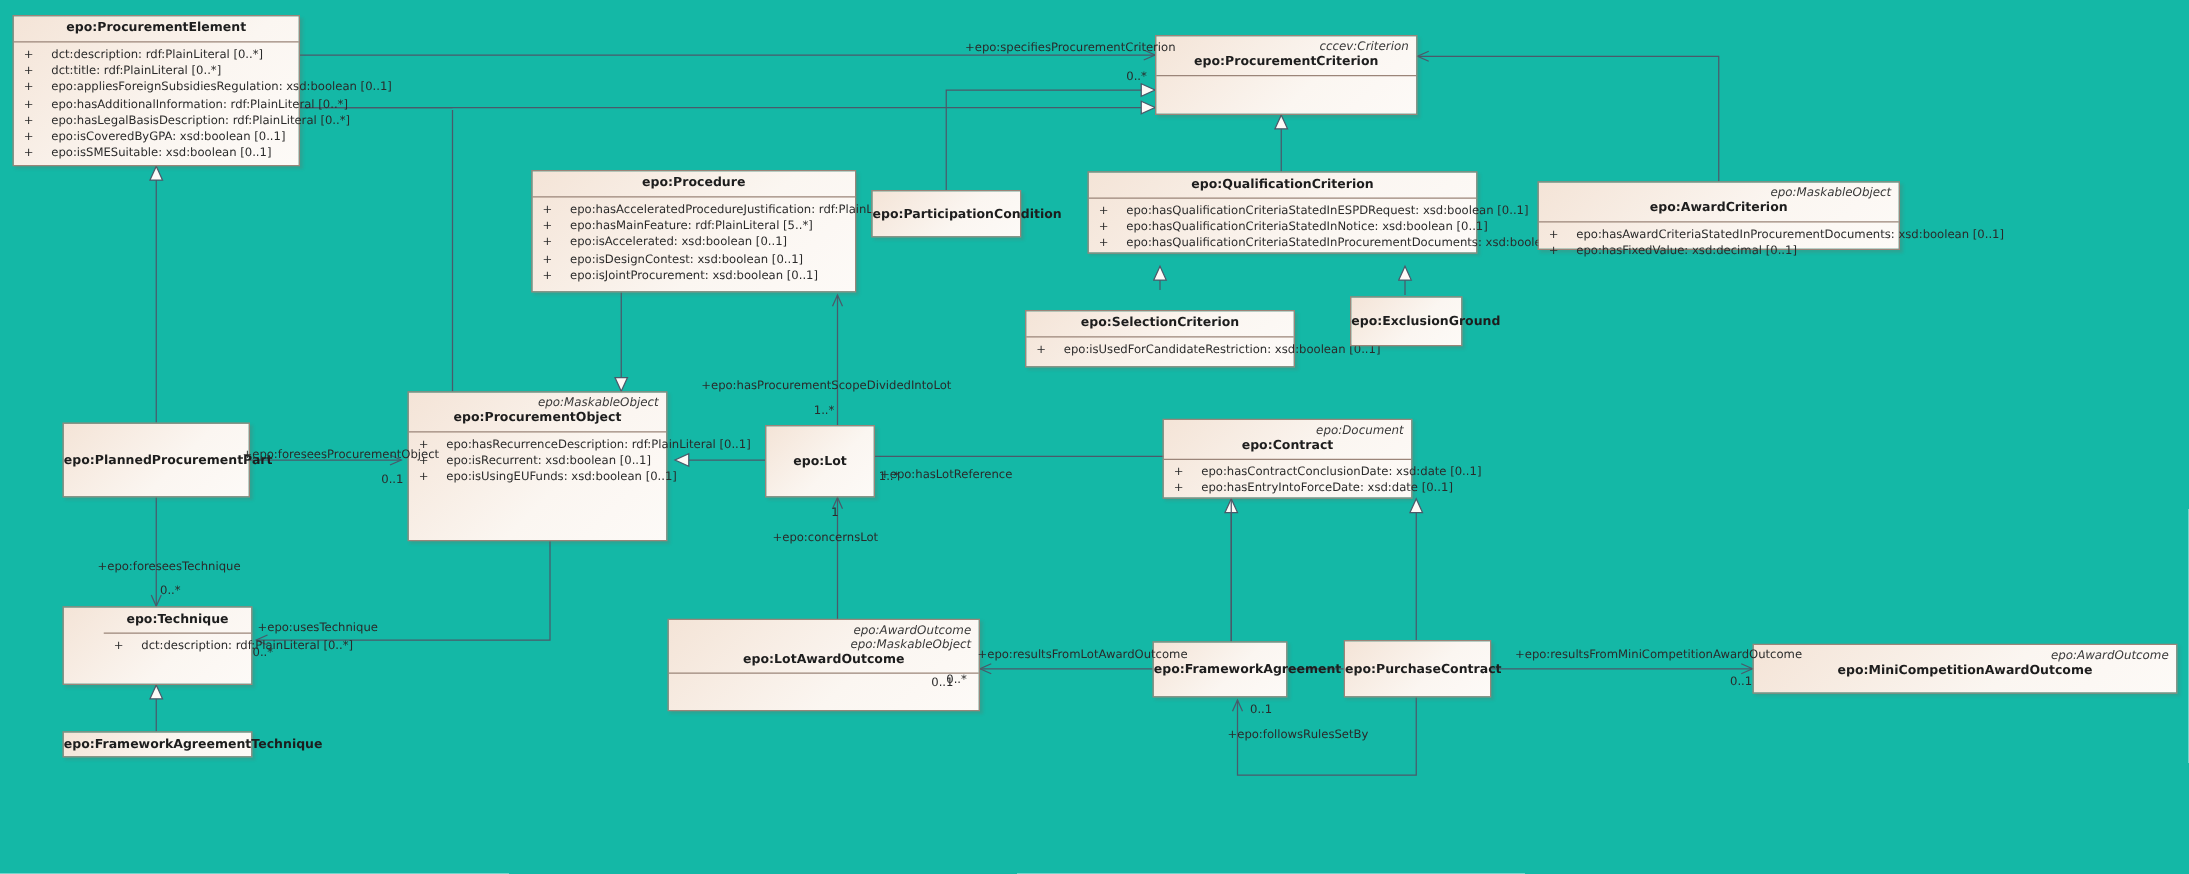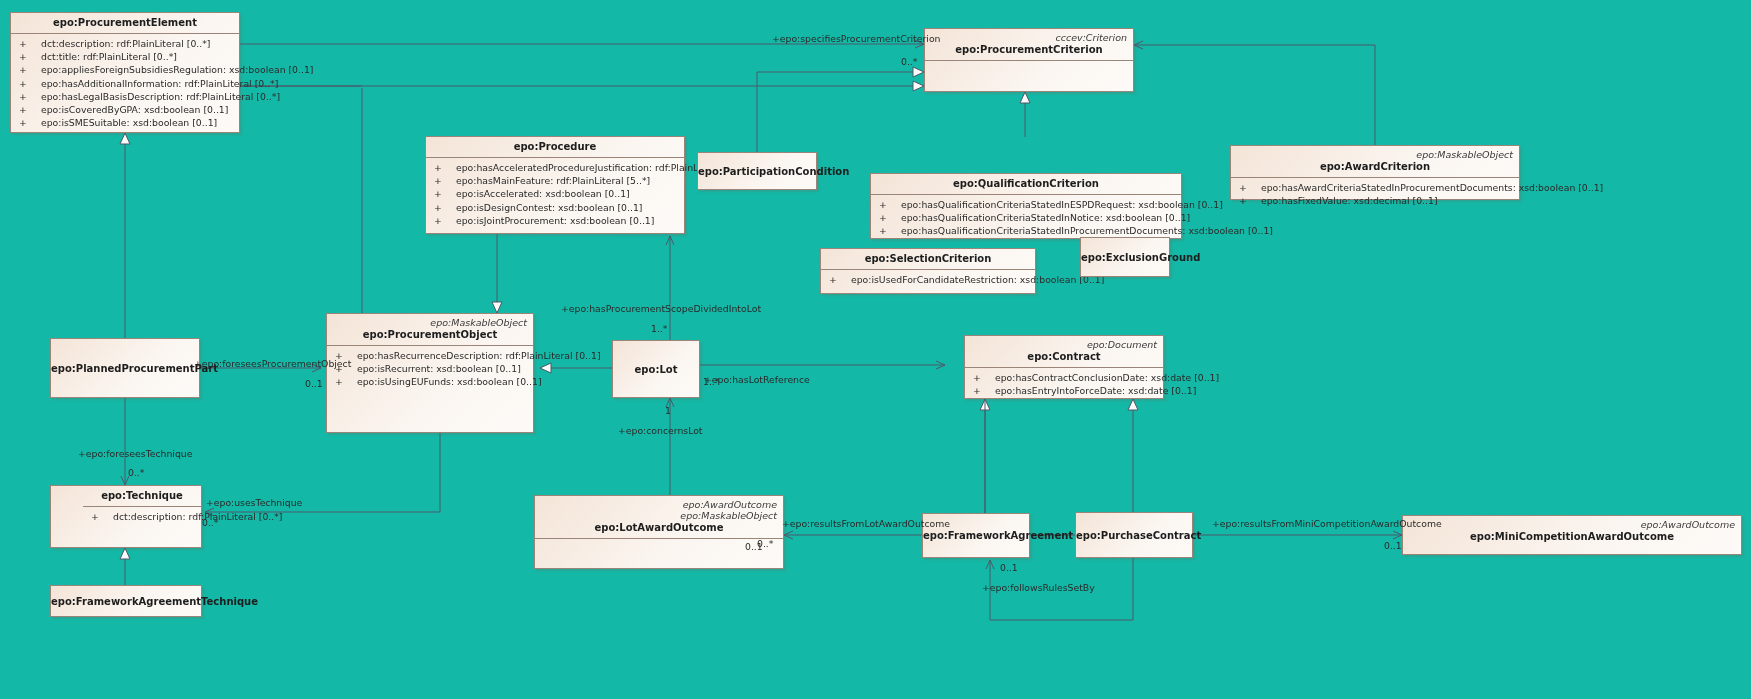--- a/index.html
+++ b/index.html
@@ -141,21 +141,21 @@
       <div class="attr"><span class="pm">+</span><span>epo:isAccelerated: xsd:boolean [0..1]</span></div>
       <div class="attr"><span class="pm">+</span><span>epo:isDesignContest: xsd:boolean [0..1]</span></div>
       <div class="attr"><span class="pm">+</span><span>epo:isJointProcurement: xsd:boolean [0..1]</span></div>
     </div>
   </div>
 
   <div class="cls simple" style="left:697px;top:152px;width:120px;height:38px;">
     <div class="nm">epo:ParticipationCondition</div>
   </div>
 
-  <div class="cls" style="left:870px;top:137px;width:312px;height:66px;margin-top:36px;">
+  <div class="cls" style="left:870px;top:137px;width:312px;height:66px;">
     <div class="hdr">
       <div class="nm">epo:QualificationCriterion</div>
     </div>
     <div class="sep"></div>
     <div class="attrs">
       <div class="attr"><span class="pm">+</span><span>epo:hasQualificationCriteriaStatedInESPDRequest: xsd:boolean [0..1]</span></div>
       <div class="attr"><span class="pm">+</span><span>epo:hasQualificationCriteriaStatedInNotice: xsd:boolean [0..1]</span></div>
       <div class="attr"><span class="pm">+</span><span>epo:hasQualificationCriteriaStatedInProcurementDocuments: xsd:boolean [0..1]</span></div>
     </div>
   </div>
@@ -200,21 +200,21 @@
       <div class="attr"><span class="pm">+</span><span>epo:hasRecurrenceDescription: rdf:PlainLiteral [0..1]</span></div>
       <div class="attr"><span class="pm">+</span><span>epo:isRecurrent: xsd:boolean [0..1]</span></div>
       <div class="attr"><span class="pm">+</span><span>epo:isUsingEUFunds: xsd:boolean [0..1]</span></div>
     </div>
   </div>
 
   <div class="cls simple" style="left:612px;top:340px;width:88px;height:58px;">
     <div class="nm">epo:Lot</div>
   </div>
 
-  <div class="cls" style="left:964px;top:335px;width:200px;height:64px;">
+  <div class="cls" style="left:930px;top:335px;width:200px;height:64px;">
     <div class="hdr">
       <div class="stereo">epo:Document</div>
       <div class="nm">epo:Contract</div>
     </div>
     <div class="sep"></div>
     <div class="attrs">
       <div class="attr"><span class="pm">+</span><span>epo:hasContractConclusionDate: xsd:date [0..1]</span></div>
       <div class="attr"><span class="pm">+</span><span>epo:hasEntryIntoForceDate: xsd:date [0..1]</span></div>
     </div>
   </div>
@@ -222,21 +222,21 @@
   <div class="cls" style="left:50px;top:485px;width:152px;height:63px;padding-left:32px;">
     <div class="hdr">
       <div class="nm">epo:Technique</div>
     </div>
     <div class="sep"></div>
     <div class="attrs">
       <div class="attr"><span class="pm">+</span><span>dct:description: rdf:PlainLiteral [0..*]</span></div>
     </div>
   </div>
 
-  <div class="cls simple" style="left:50px;top:585px;width:152px;height:32px;">
+  <div class="cls simple" style="left:50px;top:585px;width:152px;height:21px;">
     <div class="nm">epo:FrameworkAgreementTechnique</div>
   </div>
 
   <div class="cls" style="left:534px;top:495px;width:250px;height:74px;">
     <div class="hdr">
       <div class="stereo">epo:AwardOutcome</div>
       <div class="stereo">epo:MaskableObject</div>
       <div class="nm">epo:LotAwardOutcome</div>
     </div>
     <div class="sep"></div>

